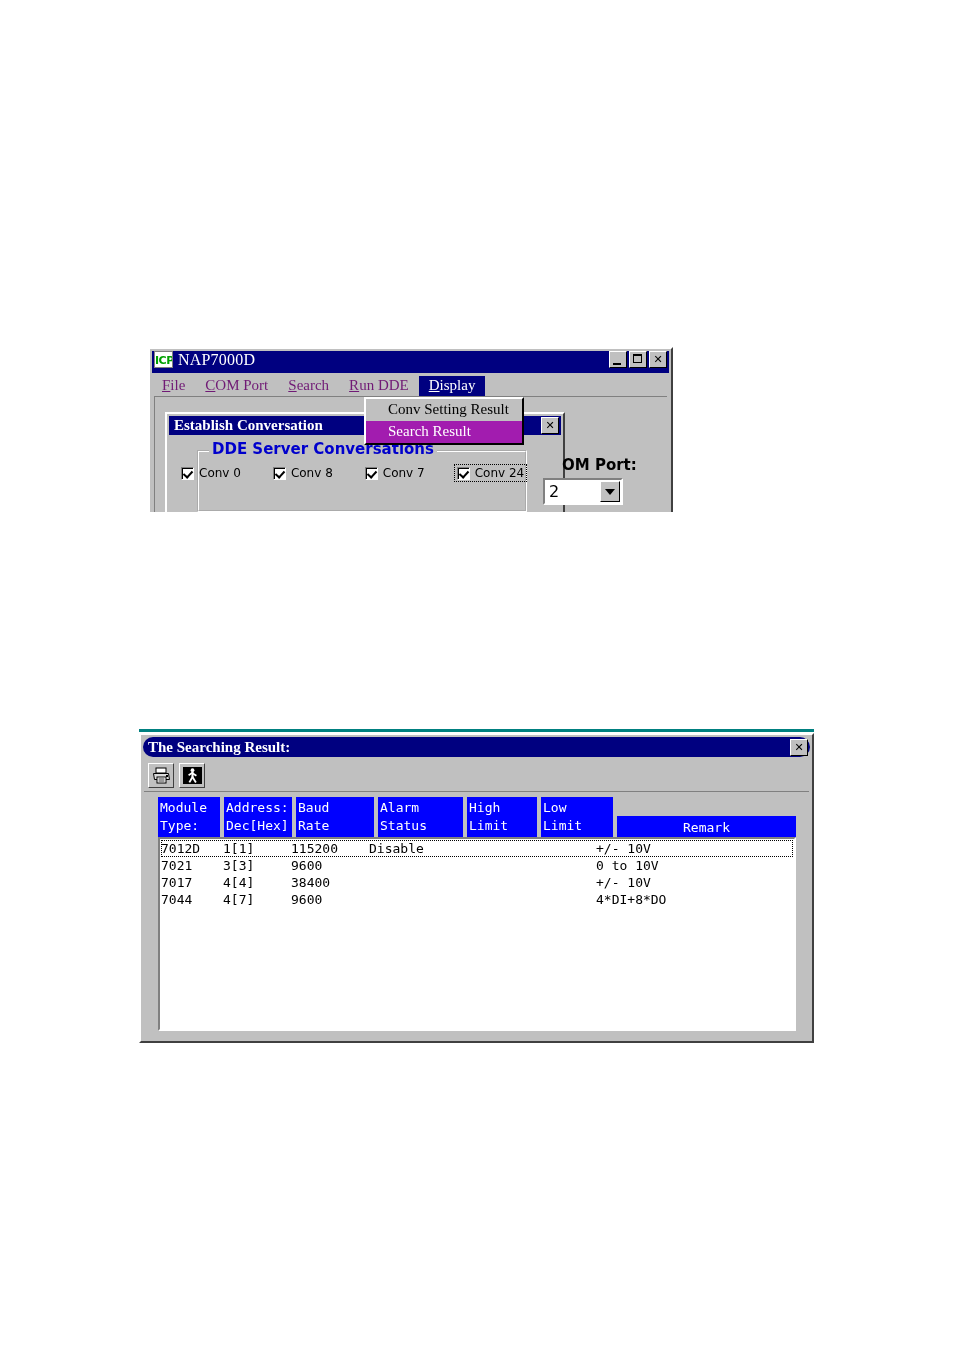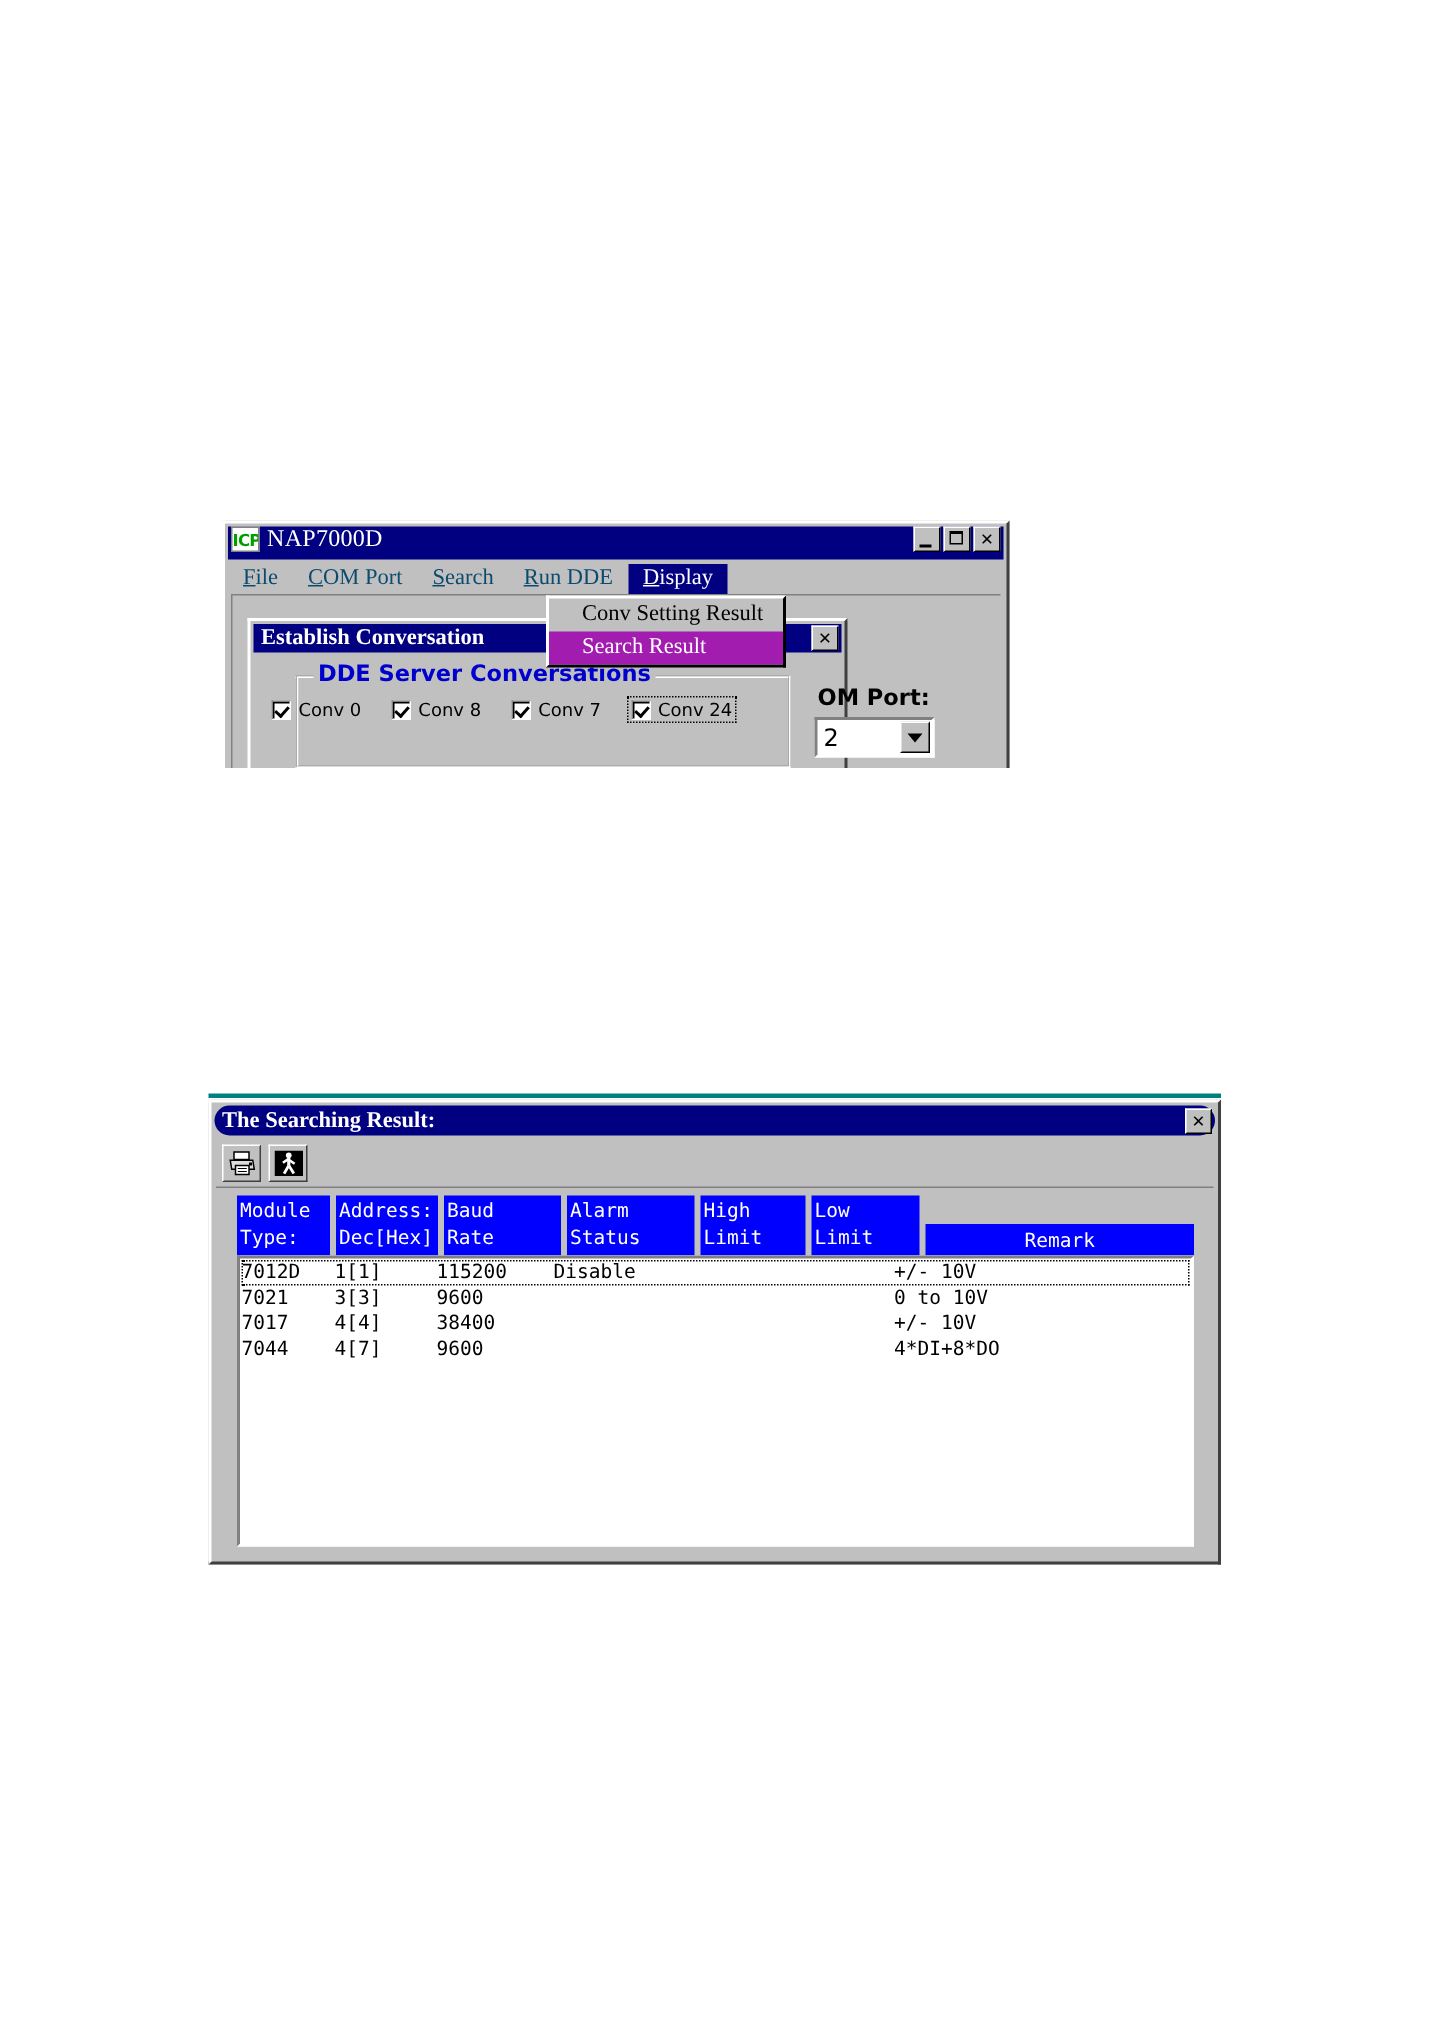--- a/index.html
+++ b/index.html
@@ -101,21 +101,21 @@
     display: flex;
     align-items: center;
     background: #c0c0c0;
     font-family: "Liberation Serif", serif;
     font-size: 15px;
     position: relative;
     z-index: 5;
   }
   .menuitem {
     padding: 1px 10px 2px 10px;
-    color: #0c4a6e;
+    color: #701a75;
     white-space: nowrap;
     cursor: default;
   }
   .menuitem.open {
     background: #000080;
     color: #ffffff;
   }
   .acc { text-decoration: underline; }
 
   
@@ -207,21 +207,21 @@
     font-weight: bold;
     padding: 0 3px;
     white-space: nowrap;
   }
   .cbrow {
     position: absolute;
     left: 8px;
     top: 27px;
     display: flex;
     align-items: flex-start;
-    gap: 16px;
+    gap: 28px;
   }
   .cb-wrap {
     display: flex;
     align-items: center;
     gap: 5px;
     font-family: "DejaVu Sans", sans-serif;
     font-size: 12px;
     color: #000000;
     white-space: nowrap;
     padding: 1px 2px;
@@ -254,21 +254,21 @@
     left: 372px;
     top: 18px;
     width: 95px;
   }
   .comport-label {
     font-family: "DejaVu Sans", sans-serif;
     font-size: 15px;
     font-weight: bold;
     color: #000000;
     white-space: nowrap;
-    margin-left: 2px;
+    margin-left: 19px;
   }
   .combo {
     margin-top: 4px;
     width: 80px;
     height: 27px;
     background: #ffffff;
     border-left: 2px solid #808080;
     border-top: 2px solid #808080;
     border-right: 2px solid #ffffff;
     border-bottom: 2px solid #ffffff;

